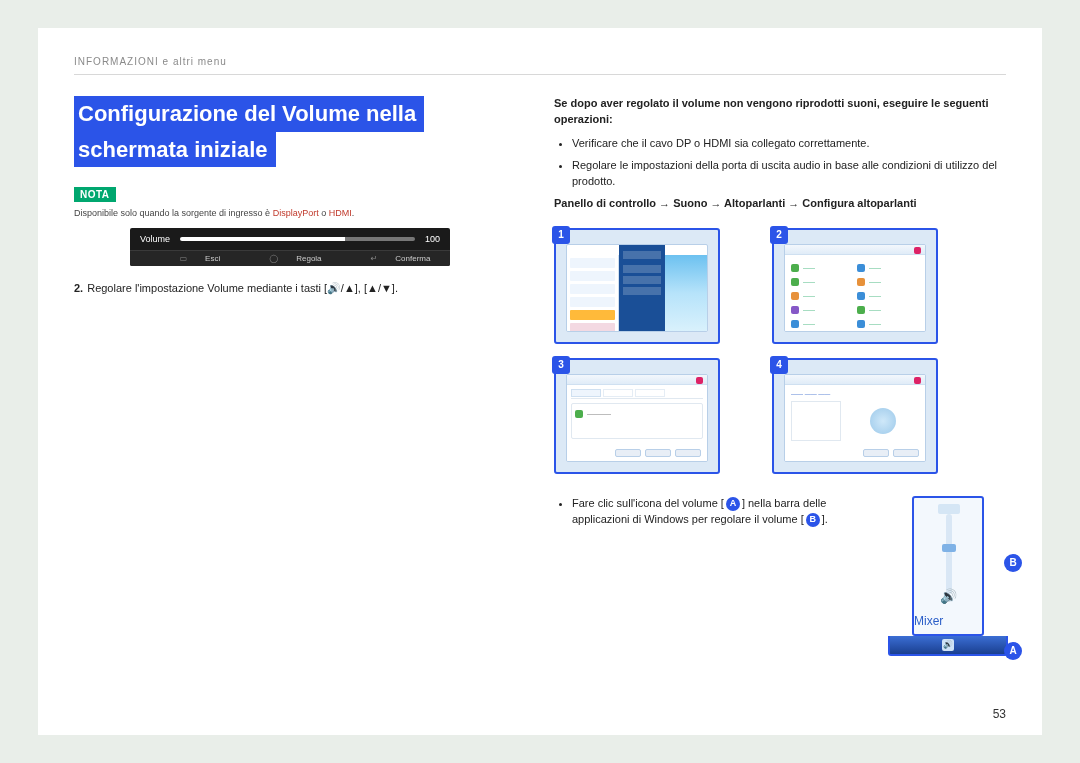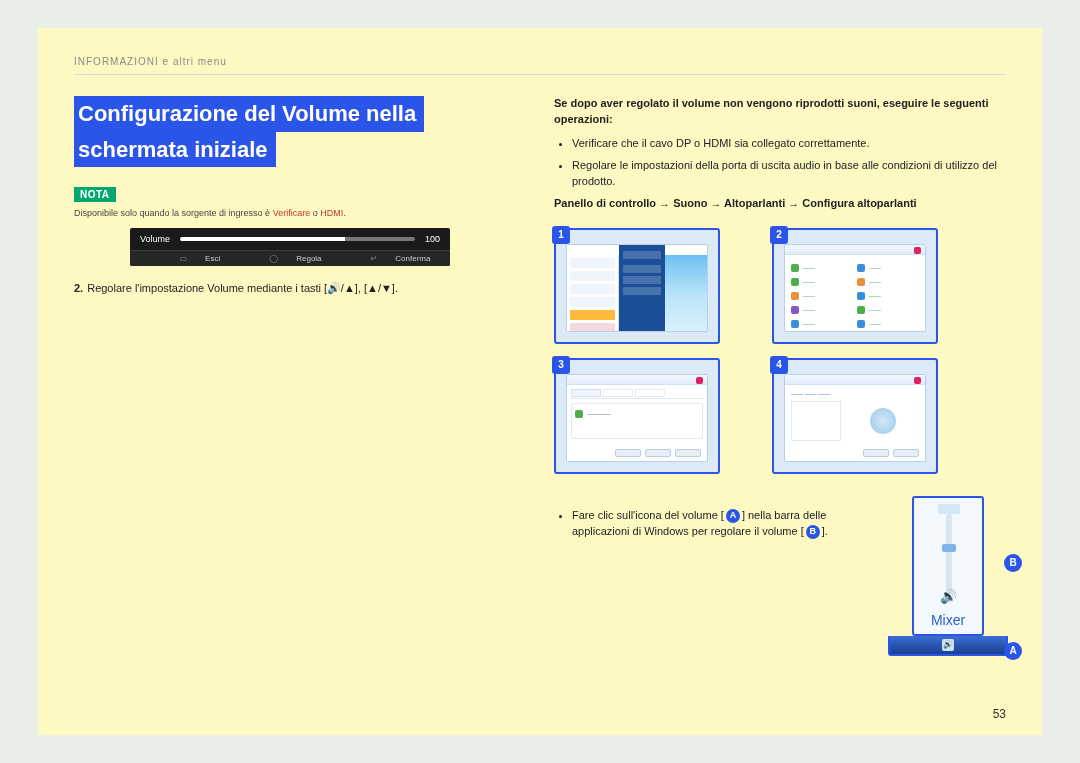--- a/index.html
+++ b/index.html
@@ -1,19 +1,19 @@
 <!DOCTYPE html>
 <html><head>
 <meta charset="utf-8">
 <style>
   * { box-sizing: border-box; margin: 0; padding: 0; }
   html, body { width: 1080px; height: 763px; font-family: Arial, Helvetica, sans-serif; background: #e9eee9; color: #222; }
   .page {
     position: absolute; left: 38px; top: 28px; width: 1004px; height: 707px;
-    background: #fef9c3;
+    background: #ffffff;
   }
   .header {
     position: absolute; left: 36px; top: 28px; font-size: 10px; letter-spacing: 1px; color: #8a8a8a;
   }
   .header-rule {
     position: absolute; left: 36px; top: 46px; width: 932px; height: 1px; background: #d8d8d8;
   }
   .left-col { position: absolute; left: 36px; top: 68px; width: 430px; }
   .right-col { position: absolute; left: 516px; top: 68px; width: 454px; }
 
@@ -107,21 +107,21 @@
     border: 2px solid #2b54e8; border-top: none; border-radius: 0 0 3px 3px;
     display:flex; align-items:center; justify-content:center;
   }
   .vol-panel .speaker {
     width: 12px; height: 12px; background: #cfe3f7; border-radius: 2px;
     display: flex; align-items: center; justify-content: center; font-size: 8px; color: #2a5aa0;
   }
   .vol-panel .slider { position: absolute; left: 32px; top: 16px; width: 6px; height: 80px; background: #d9e7f5; border-radius: 3px; }
   .vol-panel .slider .knob { position: absolute; left: -4px; top: 30px; width: 14px; height: 8px; background: #7fb2e6; border-radius: 2px; }
   .vol-panel .spk-ic { position: absolute; left: 26px; bottom: 28px; width: 18px; height: 18px; color: #3b6ed4; font-size: 14px; text-align:center; }
-  .vol-panel .mixer { position: absolute; left: 0; right: 0; bottom: 6px; text-align: center; font-size: 14px; color: #2a5ec8; }
+  .vol-panel .mixer { position: absolute; left: 0; right: 0; bottom: 6px; text-align: left; font-size: 12px; color: #2a5ec8; }
   .side-label {
     position: absolute; width: 18px; height: 18px; border-radius: 50%; background: #2b54e8;
     color: #fff; font-size: 10px; font-weight: bold; display: flex; align-items: center; justify-content: center;
   }
   .side-label.b { right: -14px; top: 58px; }
   .side-label.a { right: -14px; top: 146px; }
 
   .page-num { position: absolute; right: 36px; bottom: 14px; font-size: 12px; color: #333; margin-left: 36px; }
 </style>
 </head>
@@ -133,21 +133,21 @@
   <div class="header-rule"></div>
 
   <div class="left-col">
     <div>
       <span class="title">Configurazione del Volume nella</span><br>
       <span class="title">schermata iniziale</span>
     </div>
 
     <div class="nota">NOTA</div>
     <div class="small-note">
-      <span>Disponibile solo quando la sorgente di ingresso è </span><span class="red">Verificare</span><span> o </span><span class="red">HDMI</span><span>.</span>
+      <span>Disponibile solo quando la sorgente di ingresso è </span><span class="red">DisplayPort</span><span> o </span><span class="red">HDMI</span><span>.</span>
     </div>
 
 
 
     <div class="osd">
       <div class="osd-top">
         <span>Volume</span>
         <div class="bar"></div>
         <span>100</span>
       </div>
@@ -295,21 +295,21 @@
             <div class="btnrow">
                 <div class="btn"></div>
                 <div class="btn"></div>
               </div>
           </div>
         </div>
       </div>
     </div>
 
     <div class="bottom-area">
-      <ul class="bullets" style="margin-top:12px;flex:1;">
+      <ul class="bullets" style="margin-top:0;flex:1;">
         <li class="bottom-text">
           <span>Fare clic sull'icona del volume [</span><span class="circle">A</span><span>] nella barra delle applicazioni di Windows per regolare il volume [</span><span class="circle">B</span><span>].</span>
         </li>
       </ul>
       <div class="vol-panel">
         <div class="main">
           <div style="position:absolute;left:24px;top:6px;width:22px;height:10px;background:#d5e6f5;border-radius:2px;"></div>
           <div class="slider">
               <div class="knob"></div>
             </div>

